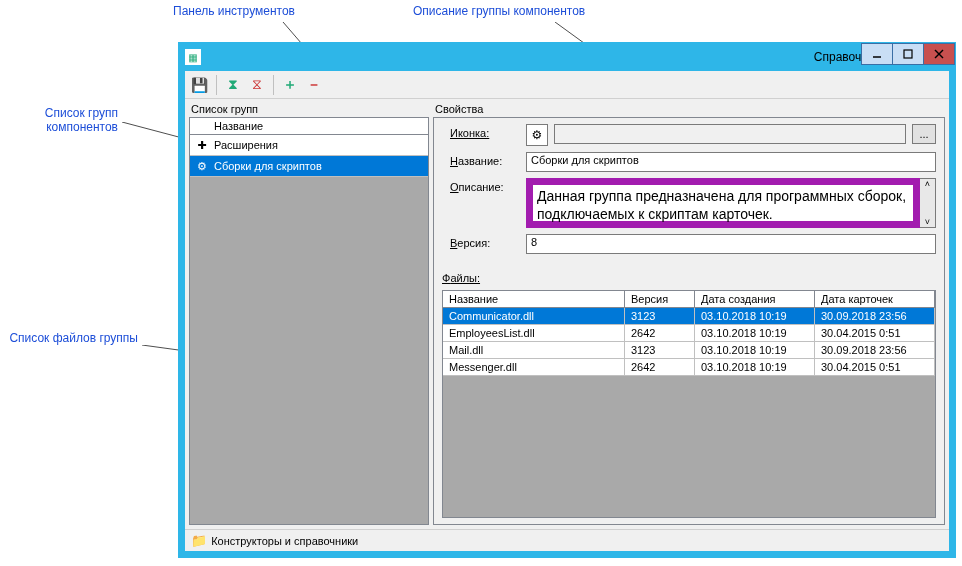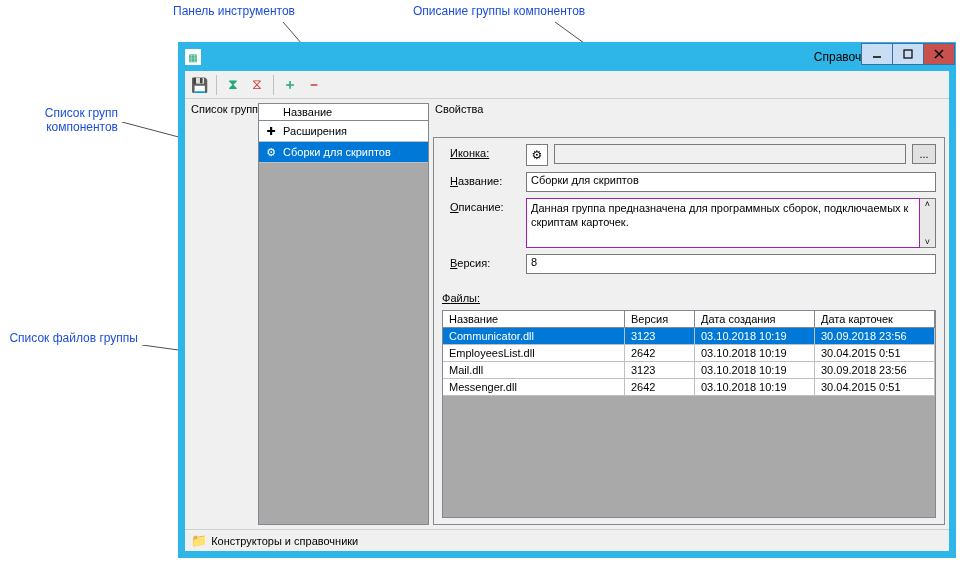--- a/index.html
+++ b/index.html
@@ -96,21 +96,21 @@
   .content {
     flex: 1;
     display: flex;
     padding: 4px;
     gap: 4px;
     overflow: hidden;
   }
   .groups-panel {
     width: 240px;
     display: flex;
-    flex-direction: row;
+    flex-direction: column;
   }
   .panel-label { font-size: 11px; margin-bottom: 2px; padding-left:2px;}
   .groups-box {
     flex: 1;
     border: 1px solid #828790;
     background: #a9a9a9;
     display: flex; flex-direction: column;
   }
   .g-header {
     background: #fff;
@@ -125,21 +125,20 @@
     font-size: 11px;
     display: flex; align-items: center;
     gap: 4px;
   }
   .g-row.selected { background: #0078d7; color: #fff; }
   .g-row .g-icon { width:16px; height:16px; display:inline-flex; align-items:center; justify-content:center; font-size:11px;}
   .props-panel {
     flex: 1;
     display: flex;
     flex-direction: column;
-    gap: 20px;
   }
   .props-body {
     flex:1;
     border: 1px solid #828790;
     background: #f0f0f0;
     padding: 6px 8px;
     display: flex; flex-direction: column;
     gap: 6px;
     overflow:hidden;
   }
@@ -165,24 +164,24 @@
     width: 24px; height: 20px;
     border: 1px solid #7a7a7a;
     background: #e1e1e1;
     display:flex; align-items:center; justify-content:center;
     font-size:11px;
   }
   .textarea-wrap { flex:1; display:flex; }
   .textarea {
     flex:1;
     height: 50px;
-    border: 1px solid #a21caf;
+    border: 7px solid #a21caf;
     background: #fff;
     padding: 2px 4px;
-    font-size: 11px;
+    font-size: 14px;
     line-height: 1.3;
   }
   .ta-scroll { width:16px; border:1px solid #7a7a7a; border-left:none; background:#e8e8e8; display:flex; flex-direction:column; justify-content:space-between; align-items:center; font-size:9px;}
   .files-label { font-size:11px; text-decoration:underline; margin-top:12px;}
   .files-table {
     flex:1;
     border:1px solid #828790;
     background:#a9a9a9;
     display:flex; flex-direction:column;
     overflow:hidden;

